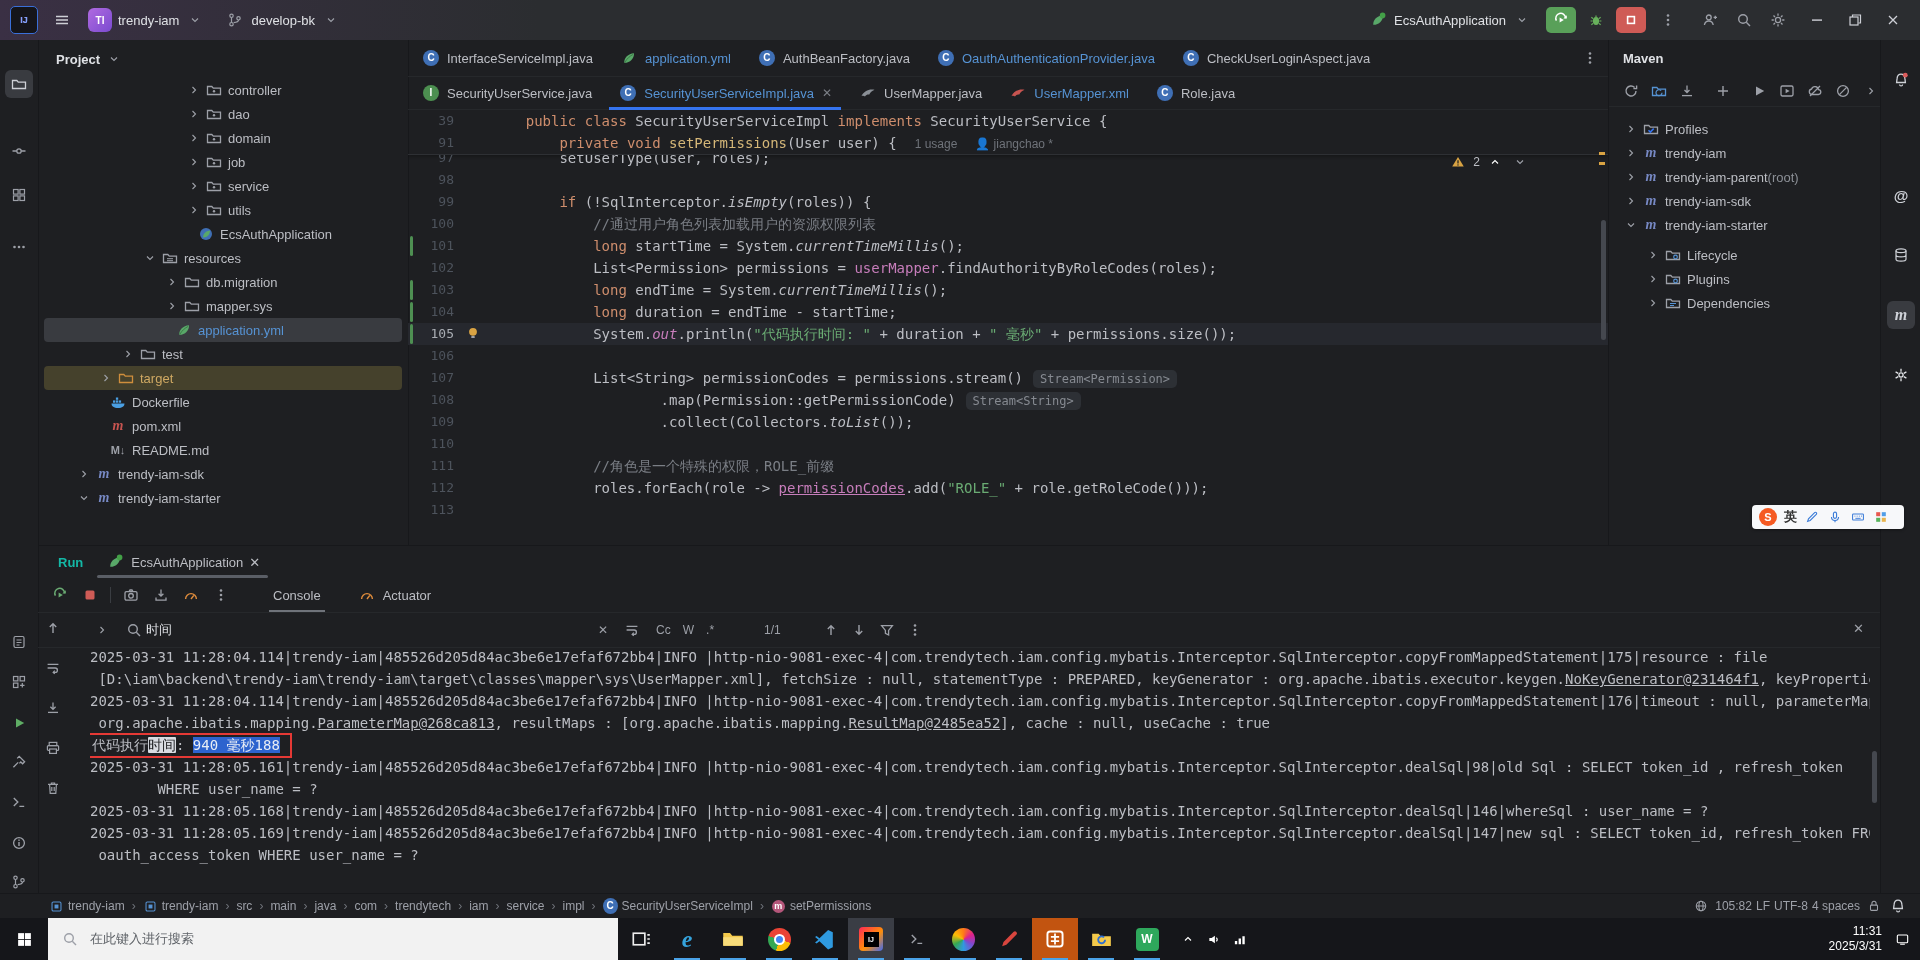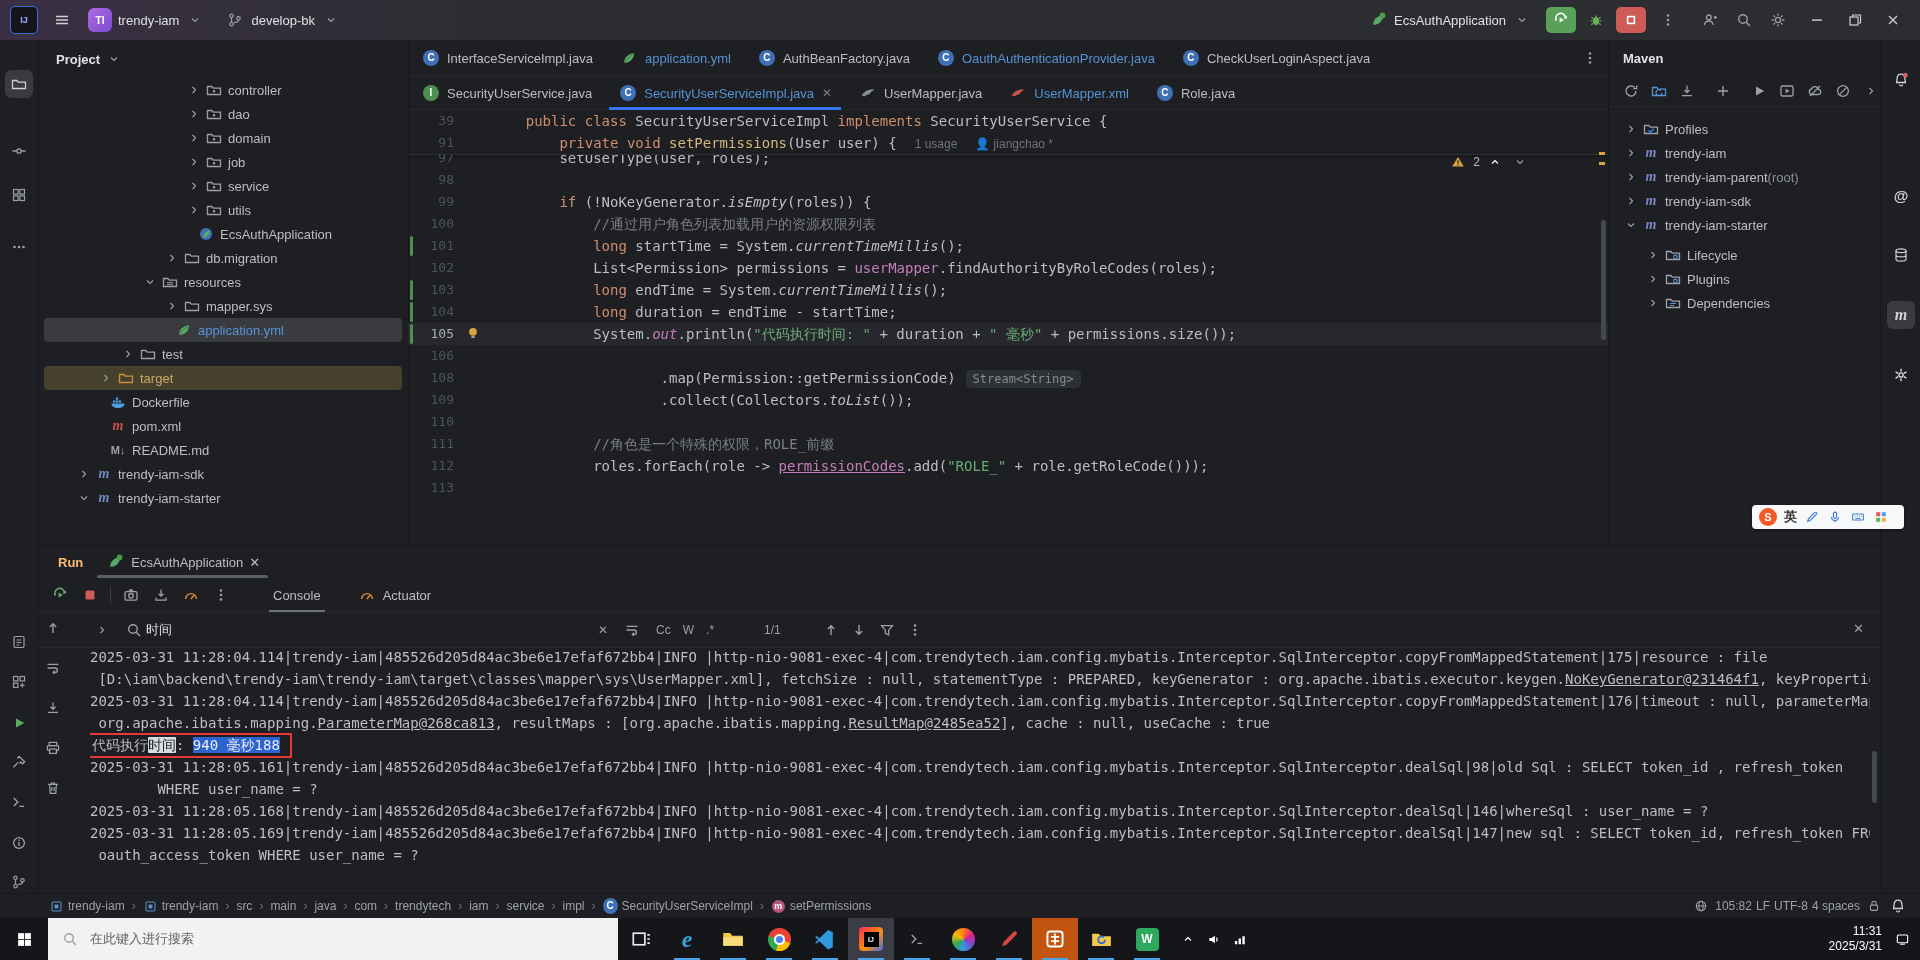--- a/index.html
+++ b/index.html
@@ -58,21 +58,21 @@
   #escroll{position:absolute;right:2px;top:180px;width:5px;height:120px;background:#45484f;border-radius:3px}
   .stripe{position:absolute;right:3px;width:6px;height:3px;background:#d9a343}
   
   #maven{left:1608px;top:40px;width:272px;height:505px;border-left:1px solid #17181b;overflow:hidden}
   #mavenhead{height:36px;display:flex;align-items:center;padding-left:14px;color:#dfe1e5;font-weight:700}
   #mtb{height:30px;display:flex;align-items:center;gap:8px;padding-left:12px;border-bottom:1px solid #26282b}
   .sep{width:1px;height:16px;background:#3a3d42}
   
   #run{left:38px;top:545px;width:1842px;height:348px;border-top:1px solid #17181b}
   #runhead{height:32px;display:flex;align-items:center;gap:14px;padding-left:20px}
-  #runlabel{color:#fdba74;font-weight:700}
+  #runlabel{color:#14b8a6;font-weight:700}
   #runtab{display:flex;align-items:center;gap:6px;padding:0 8px;height:100%;position:relative}
   #runtab:after{content:"";position:absolute;left:0;right:0;bottom:0;height:3px;background:#5a5e66;border-radius:2px}
   #runtb{height:34px;display:flex;align-items:center;gap:10px;padding-left:12px}
   .ctab{padding:0 6px;height:100%;display:flex;align-items:center;gap:6px;position:relative}
   .ctab.on:after{content:"";position:absolute;left:2px;right:2px;bottom:0;height:2px;background:#6f737a}
   #searchrow{height:34px;display:flex;align-items:center;border-top:1px solid #26282b;border-bottom:1px solid #26282b;position:relative}
   #sq{background:transparent;border:none;outline:none;color:#dfe1e5;font:13px "Liberation Sans",sans-serif;width:330px}
   .srch-ic{color:#9da0a8;font-size:12px}
   #minibar{position:absolute;left:0;top:66px;width:30px;bottom:0}
   #log{position:absolute;left:52px;top:100px;right:10px;bottom:0;overflow:hidden}
@@ -395,46 +395,46 @@
         <div class="trow" style="padding-left: 140px;">
           <span style="width: 12px; display: inline-block;"></span>
           <span class="ic">
             <svg viewBox="0 0 16 16" width="16" height="16">
               <circle cx="8" cy="8" r="6" fill="#3f6fb5"></circle>
               <path d="M5 11.5C5 7.8 8 4.8 12 4.6 12.1 8.8 9 11.8 5 11.5z" fill="#59a869"></path>
             </svg>
           </span>
           <span class="tlb">EcsAuthApplication</span>
         </div>
+        <div class="trow" style="padding-left: 96px;">
+          <span class="ic">
+            <svg viewBox="0 0 16 16" width="12" height="12">
+              <path d="M4 6l4 4 4-4" fill="none" stroke="#9da0a8" stroke-width="1.5"></path>
+            </svg>
+          </span>
+          <span class="ic">
+            <svg viewBox="0 0 16 16" width="16" height="16">
+              <path d="M1.5 4.5h4.3l1.5 1.7h7.2v6.3h-13z" fill="none" stroke="#9da0a8" stroke-width="1.3"></path>
+              <path d="M5 8.7h6M5 10.7h6" stroke="#9da0a8" stroke-width="1"></path>
+            </svg>
+          </span>
+          <span class="tlb">resources</span>
+        </div>
         <div class="trow" style="padding-left: 118px;">
           <span class="ic">
             <svg viewBox="0 0 16 16" width="12" height="12">
               <path d="M6 4l4 4-4 4" fill="none" stroke="#9da0a8" stroke-width="1.5"></path>
             </svg>
           </span>
           <span class="ic">
             <svg viewBox="0 0 16 16" width="16" height="16">
               <path d="M1.5 4.5h4.3l1.5 1.7h7.2v6.3h-13z" fill="none" stroke="#9da0a8" stroke-width="1.3"></path>
             </svg>
           </span>
           <span class="tlb">db.migration</span>
-        </div>
-        <div class="trow" style="padding-left: 96px;">
-          <span class="ic">
-            <svg viewBox="0 0 16 16" width="12" height="12">
-              <path d="M4 6l4 4 4-4" fill="none" stroke="#9da0a8" stroke-width="1.5"></path>
-            </svg>
-          </span>
-          <span class="ic">
-            <svg viewBox="0 0 16 16" width="16" height="16">
-              <path d="M1.5 4.5h4.3l1.5 1.7h7.2v6.3h-13z" fill="none" stroke="#9da0a8" stroke-width="1.3"></path>
-              <path d="M5 8.7h6M5 10.7h6" stroke="#9da0a8" stroke-width="1"></path>
-            </svg>
-          </span>
-          <span class="tlb">resources</span>
         </div>
         <div class="trow" style="padding-left: 118px;">
           <span class="ic">
             <svg viewBox="0 0 16 16" width="12" height="12">
               <path d="M6 4l4 4-4 4" fill="none" stroke="#9da0a8" stroke-width="1.5"></path>
             </svg>
           </span>
           <span class="ic">
             <svg viewBox="0 0 16 16" width="16" height="16">
               <path d="M1.5 4.5h4.3l1.5 1.7h7.2v6.3h-13z" fill="none" stroke="#9da0a8" stroke-width="1.3"></path>
@@ -610,31 +610,32 @@
           <span>Role.java</span>
         </div>
       </div>
     <div id="sticky">
         <div class="cl"><span class="num">39</span><span class="body"><span class="d">    </span><span class="k">public</span><span class="d"> </span><span class="k">class</span><span class="d"> SecurityUserServiceImpl </span><span class="k">implements</span><span class="d"> SecurityUserService {</span></span></div>
         <div class="cl"><span class="num">91</span><span class="body"><span class="d">        </span><span class="k">private</span><span class="d"> </span><span class="k">void</span><span class="d"> </span><span class="m">setPermissions</span><span class="d">(User user) {</span><span class="usage">1 usage</span><span class="usage">👤 jiangchao *</span></span></div>
       </div>
     <div id="code">
         <div class="cl" style="height: 14px; overflow: hidden;"><div style="transform:translateY(-8px)"><span class="num">97</span><span class="body"><span class="d">        setUserType(user, roles);</span></span></div></div>
         <div class="cl"><span class="num">98</span><span class="body"></span></div>
-        <div class="cl"><span class="num">99</span><span class="body"><span class="d">        </span><span class="k">if</span><span class="d"> (!NoKeyGenerator.</span><span class="it">isEmpty</span><span class="d">(roles)) {</span></span></div>
+        <div class="cl"><span class="num">99</span><span class="body"><span class="d">        </span><span class="k">if</span><span class="d"> (!SqlInterceptor.</span><span class="it">isEmpty</span><span class="d">(roles)) {</span></span></div>
         <div class="cl"><span class="num">100</span><span class="body"><span class="d">            </span><span class="c">//通过用户角色列表加载用户的资源权限列表</span></span></div>
         <div class="cl"><span class="num">101</span><span class="mark"></span><span class="body"><span class="d">            </span><span class="k">long</span><span class="d"> startTime = System.</span><span class="it">currentTimeMillis</span><span class="d">();</span></span></div>
         <div class="cl"><span class="num">102</span><span class="body"><span class="d">            List&lt;Permission&gt; permissions = </span><span class="f">userMapper</span><span class="d">.findAuthorityByRoleCodes(roles);</span></span></div>
         <div class="cl"><span class="num">103</span><span class="mark"></span><span class="body"><span class="d">            </span><span class="k">long</span><span class="d"> endTime = System.</span><span class="it">currentTimeMillis</span><span class="d">();</span></span></div>
         <div class="cl"><span class="num">104</span><span class="mark"></span><span class="body"><span class="d">            </span><span class="k">long</span><span class="d"> duration = endTime - startTime;</span></span></div>
         <div class="cl cur"><span class="num">105</span><span class="mark"></span><span class="gicon ic" style="width:18px;height:18px"><svg viewBox="0 0 16 16" width="16" height="16">
               <circle cx="8" cy="6.8" r="3.9" fill="#d9a343"></circle>
               <rect x="6.2" y="10.9" width="3.6" height="2.2" rx="0.9" fill="#9da0a8"></rect>
             </svg></span><span class="body"><span class="d">            System.</span><span class="fi">out</span><span class="d">.println(</span><span class="s">"代码执行时间: "</span><span class="d"> + duration + </span><span class="s">" 毫秒"</span><span class="d"> + permissions.size());</span></span></div>
         <div class="cl"><span class="num">106</span><span class="body"></span></div>
+        <div class="cl"><span class="num">107</span><span class="body"><span class="d">            List&lt;String&gt; permissionCodes = permissions.stream()</span><span class="inlay">Stream&lt;Permission&gt;</span></span></div>
         <div class="cl"><span class="num">108</span><span class="body"><span class="d">                    .map(Permission::getPermissionCode)</span><span class="inlay">Stream&lt;String&gt;</span></span></div>
         <div class="cl"><span class="num">109</span><span class="body"><span class="d">                    .collect(Collectors.</span><span class="it">toList</span><span class="d">());</span></span></div>
         <div class="cl"><span class="num">110</span><span class="body"></span></div>
         <div class="cl"><span class="num">111</span><span class="body"><span class="d">            </span><span class="c">//角色是一个特殊的权限，ROLE_前缀</span></span></div>
         <div class="cl"><span class="num">112</span><span class="body"><span class="d">            roles.forEach(role -&gt; </span><span class="u">permissionCodes</span><span class="d">.add(</span><span class="s">"ROLE_"</span><span class="d"> + role.getRoleCode()));</span></span></div>
         <div class="cl"><span class="num">113</span><span class="body"></span></div>
       </div>
     <div id="inspect">
       <span class="ic" id="i-warn">
           <svg viewBox="0 0 16 16" width="14" height="14">

